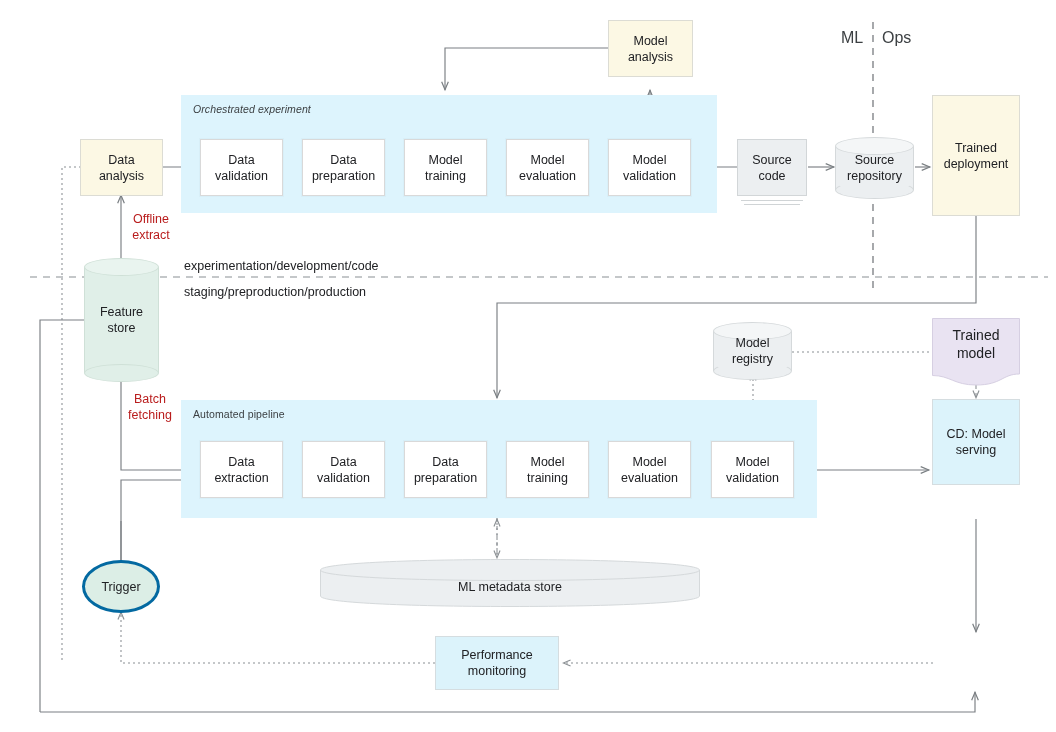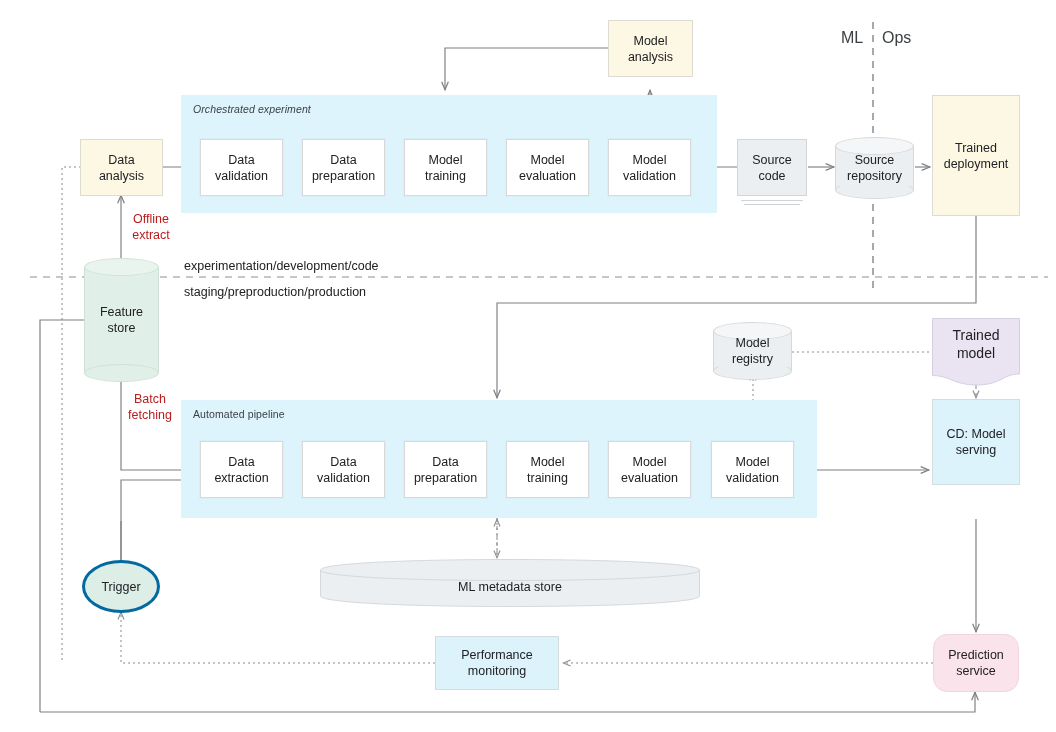--- a/index.html
+++ b/index.html
@@ -322,16 +322,14 @@
       <path d="M0.5,11 C0.5,17.5 85,21.5 190,21.5 C295,21.5 379.5,17.5 379.5,11" fill="none" stroke="#d5d9db" stroke-width="1"></path>
     </svg>
     <div style="position:absolute;left:0;top:0;width:380px;height:48px;
                 display:flex;align-items:center;justify-content:center;
                 font-size:12.5px;color:#202124;padding-top:8px;box-sizing:border-box;">ML metadata store</div>
   </div>
 
   <div class="node box-blue" style="left:435px;top:636px;width:124px;height:54px;">Performance
 monitoring</div>
 
-  <div class="node box-pink" style="left:933px;top:634px;width:86px;height:58px;">Prediction
-service</div>
 
 </div>
 
 </body></html>

